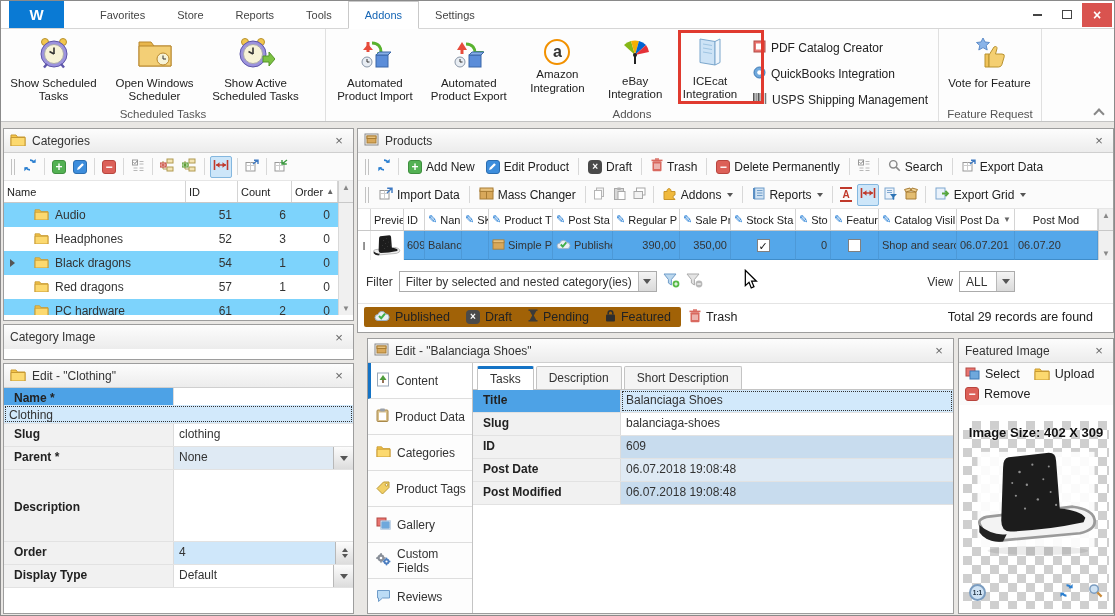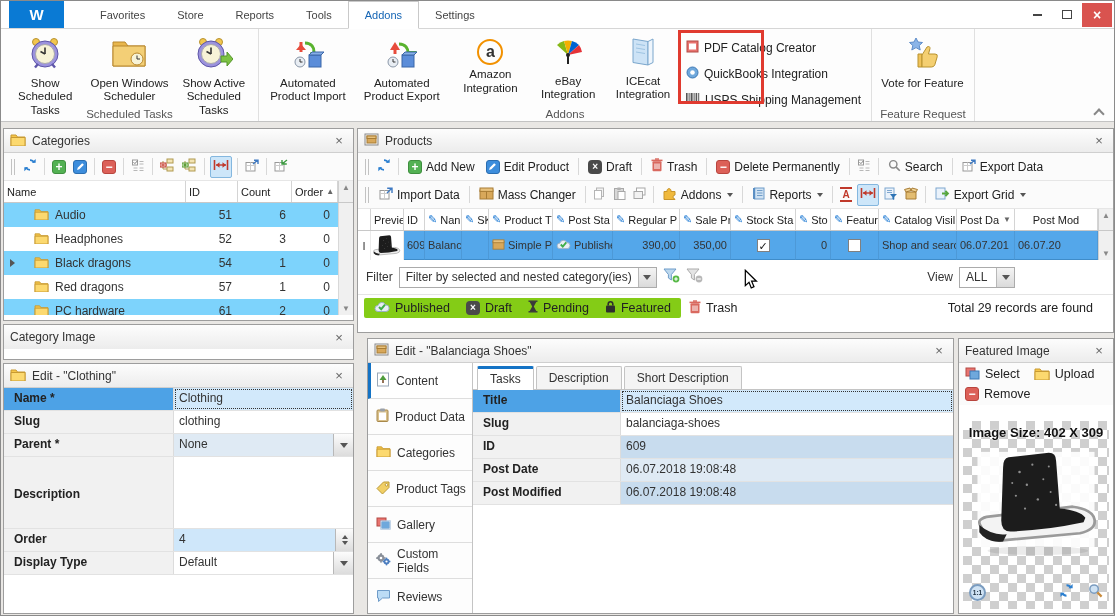--- a/index.html
+++ b/index.html
@@ -93,21 +93,21 @@
   .spin-up { width:0;height:0;border-left:3px solid transparent;border-right:3px solid transparent;border-bottom:4px solid #555; }
   .spin-dn { width:0;height:0;border-left:3px solid transparent;border-right:3px solid transparent;border-top:4px solid #555; }
 
   
   .fselect { display:flex; align-items:center; border:1px solid #ababab; background:#fff; height:21px; }
   .fselect .sval { padding:0 6px; flex:1 1 auto; white-space:nowrap; overflow:hidden; }
   .fselect .sbtn2 { width:18px; height:100%; background:linear-gradient(#f4f4f4,#dadada); border-left:1px solid #b8b8b8; display:flex; align-items:center; justify-content:center; }
 
   
   .chips { display:flex; align-items:center; height:26px; padding:0 6px; gap:2px; }
-  .chipgroup { display:flex; align-items:center; background:#84cc16; border-radius:2px; padding:2px 4px; gap:4px; }
+  .chipgroup { display:flex; align-items:center; background:#a16207; border-radius:2px; padding:2px 4px; gap:4px; }
   .chip { display:flex; align-items:center; gap:5px; padding:0 6px; font-size:12.5px; color:#222; }
 
   
   .side-tabs { width:105px; border-right:1px solid #c4c4c4; background:#fdfdfd; }
   .stab { height:36px; display:flex; align-items:center; gap:6px; padding-left:8px; border-bottom:1px solid #dedede; font-size:12px; color:#333; }
   .stab.active { background:#fff; border-left:3px solid #1473c5; padding-left:5px; }
   .top-tabs { display:flex; border-bottom:1px solid #c4c4c4; padding-left:4px; padding-top:3px; background:#fff; }
   .ttab { padding:4px 12px; border:1px solid #c4c4c4; border-bottom:none; margin-right:2px; font-size:12px; background:#f4f4f4; color:#333; border-radius:2px 2px 0 0; }
   .ttab.active { background:#fff; border-top:3px solid #1473c5; margin-bottom:-1px; padding-top:3px; }
 
@@ -146,21 +146,21 @@
           <span class="restore-ic"></span>
         </div>
       <div class="wbtn close">
           <span>×</span>
         </div>
     </div>
   </div>
 
   <div class="ribbon">
 
-    <div class="rgroup" style="width:258px;">
+    <div class="rgroup" style="width:325px;">
       <div class="rbtn">
         <span><svg width="34" height="34" viewBox="0 0 34 34">
               <circle cx="8" cy="6" r="3.5" fill="#f2c64e" stroke="#b8922f"></circle>
               <circle cx="26" cy="6" r="3.5" fill="#f2c64e" stroke="#b8922f"></circle>
               <circle cx="17" cy="18" r="13" fill="#9c93dd" stroke="#5d55a8"></circle>
               <circle cx="17" cy="18" r="9.5" fill="#f7f3d7" stroke="#aaa"></circle>
               <line x1="17" y1="18" x2="17" y2="11.5" stroke="#333" stroke-width="1.6"></line>
               <line x1="17" y1="18" x2="12.5" y2="15.5" stroke="#333" stroke-width="1.6"></line>
               <line x1="7" y1="31.5" x2="10" y2="28" stroke="#5d55a8" stroke-width="2.4"></line>
               <line x1="27" y1="31.5" x2="24" y2="28" stroke="#5d55a8" stroke-width="2.4"></line>
@@ -488,21 +488,21 @@
 
   <div class="panel" style="left:2px; top:362px; width:351px; height:251px;">
     <div class="phead">
       <span><svg width="16" height="13" viewBox="0 0 16 13">
             <path d="M1 2h5l1.5 2H15v9H1z" fill="#f6c64a" stroke="#c89a32"></path>
             <path d="M1 4.5h14v8.5H1z" fill="#fcd96f" stroke="#c89a32"></path>
           </svg></span>
       <span>Edit - "Clothing"</span>
       <span class="pclose">×</span>
     </div>
-    <div class="form-row" style="height:23px;">
+    <div class="form-row" style="height:36px;flex-direction:column;">
       <div class="flabel selected" style="width:170px;">Name *</div>
       <div class="fvalue focusval">Clothing</div>
     </div>
     <div class="form-row" style="height:23px;">
       <div class="flabel" style="width:170px;">Slug</div>
       <div class="fvalue">clothing</div>
     </div>
     <div class="form-row" style="height:23px;">
       <div class="flabel" style="width:170px;">Parent *</div>
       <div class="fvalue roval2">None</div>
@@ -826,21 +826,21 @@
           <span class="cb"></span>
         </div>
       <div class="sel-row gc" style="width:78px;">Shop and searc</div>
       <div class="sel-row gc" style="width:58px;">06.07.201</div>
       <div class="sel-row gc" style="flex:1 1 auto;">06.07.20</div>
       <div class="gc scrollstrip" style="width:15px; border-right:none; justify-content:flex-end;">
           <span class="sarrow">▼</span>
         </div>
     </div>
 
-    <div style="display:flex; align-items:center; height:35px; padding:0 8px; gap:6px; border-bottom:1px solid #e4e4e4;">
+    <div style="display:flex; align-items:center; height:44px; padding:0 8px; gap:6px; border-bottom:1px solid #e4e4e4;">
       <span>Filter</span>
       <div class="fselect" style="width:258px;">
         <span class="sval">Filter by selected and nested category(ies)</span>
         <span class="sbtn2">
             <span class="chev"></span>
           </span>
       </div>
       <span><svg width="17" height="15" viewBox="0 0 17 15">
             <path d="M1 1h12l-4.6 5.5V12l-3-2V6.5z" fill="#bcd8ee" stroke="#6f9cc9"></path>
             <circle cx="13" cy="11" r="3.4" fill="#57b947"></circle>

